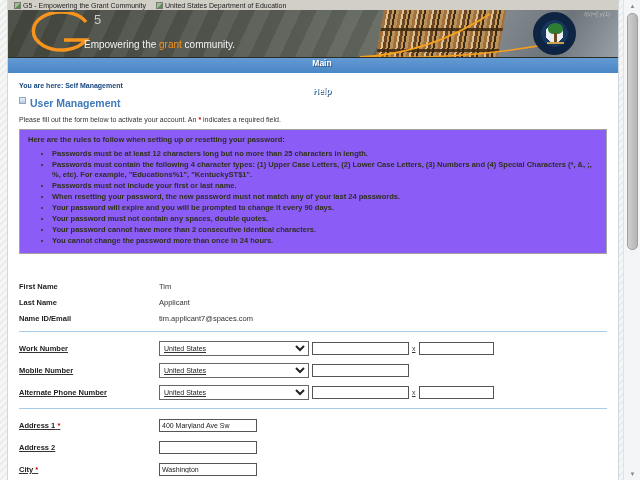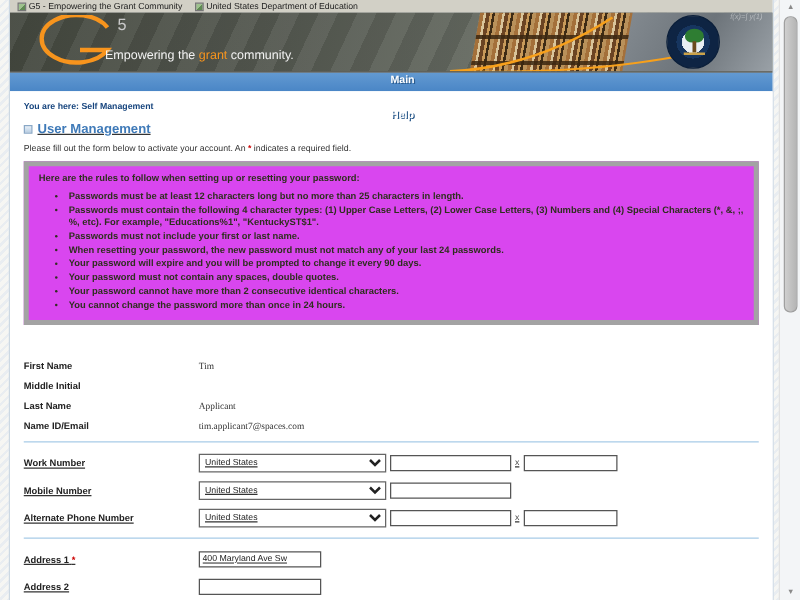--- a/index.html
+++ b/index.html
@@ -43,32 +43,32 @@
   .seal .ground { position:absolute; left:13px; top:29px; width:17px; height:2px; background:#caa24a; }
   .swoosh { position:absolute; left:0; top:0; width:612px; height:47px; z-index:3; }
   
   .menubar { height:16px; background:linear-gradient(#639ad2,#4a86c6); border-top:1px solid #2c2c24;
     display:flex; align-items:center; gap:18px; padding-left:18px;flex-direction:column; }
   .menu-item { font-size:8.5px; font-weight:bold; color:#fff; text-shadow:1px 1px 0 #2a5a8c; cursor:default; }
   
   .content { padding:0 11px; background:#fff; }
   .breadcrumb { padding-top:9px; font-size:7px; font-weight:bold; color:#17457e; }
   .breadcrumb .pre { color:#17457e; }
-  .page-title { margin-top:8px; display:flex; align-items:center; gap:4px;text-decoration:underline; }
+  .page-title { margin-top:8px; display:flex; gap:4px; }
   .title-icon { width:7px; height:7px; background:linear-gradient(#e8f0f8,#b8cde2); border:1px solid #8aa8c6; display:inline-block; }
   .page-title h1 { font-size:10.5px; color:#3f7ab8; font-weight:bold; }
   .note { margin-top:7px; font-size:7px; color:#333; }
   .req-star { color:#cc0000; font-weight:bold; }
-  .rules-box { margin-top:6px; border:4px solid #a3a3a3; background:#d946ef; padding:5px 8px 6px 8px; }
+  .rules-box { margin-top:6px; border:1px solid #a3a3a3; background:#8b5cf6; padding:5px 8px 6px 8px; }
   .rules-heading { font-size:7.5px; font-weight:bold; color:#2f2f1f; }
   .rules-box ul { margin:5px 0 1px 24px; }
   .rules-box li { font-size:7.5px; font-weight:bold; color:#2f2f1f; line-height:9.6px; margin-bottom:1.5px; }
   .row { display:flex; align-items:center; }
   .flabel { width:140px; flex:none; font-size:7.5px; font-weight:bold; color:#222; }
-  .fvalue { font-size:7.5px; color:#333;font-family:Liberation Serif, serif; }
+  .fvalue { font-size:7.5px; color:#333; }
   .static-rows { margin-top:24px; }
   .static-rows .row { height:16px; }
   .divider { border:none; border-top:1px solid #a8cbe8; margin:5px 0; }
   .phone-rows .row, .addr-rows .row { height:22px;text-decoration:underline; }
   select.country { width:150px; height:15px; font-size:7px; border:1px solid #666; background:#fff; color:#222; }
   input.txt { height:13px; border:1px solid #555; font-size:7px; padding:0 2px; color:#222; }
   input.phone-num { width:97px; margin-left:3px; }
   input.ext { width:75px; }
   .ext-sep { font-size:7px; color:#444; margin:0 3px; }
   input.addr { width:98px; }
@@ -153,24 +153,20 @@
         <li>You cannot change the password more than once in 24 hours.</li>
       </ul>
     </div>
 
     <div class="static-rows">
       <div class="row">
         <span class="flabel">First Name</span>
         <span class="fvalue">Tim</span>
       </div>
       <div class="row">
-        <span class="flabel">Middle Initial</span>
-        <span class="fvalue"></span>
-      </div>
-      <div class="row">
         <span class="flabel">Last Name</span>
         <span class="fvalue">Applicant</span>
       </div>
       <div class="row">
         <span class="flabel">Name ID/Email</span>
         <span class="fvalue">tim.applicant7@spaces.com</span>
       </div>
     </div>
 
     <hr class="divider">

